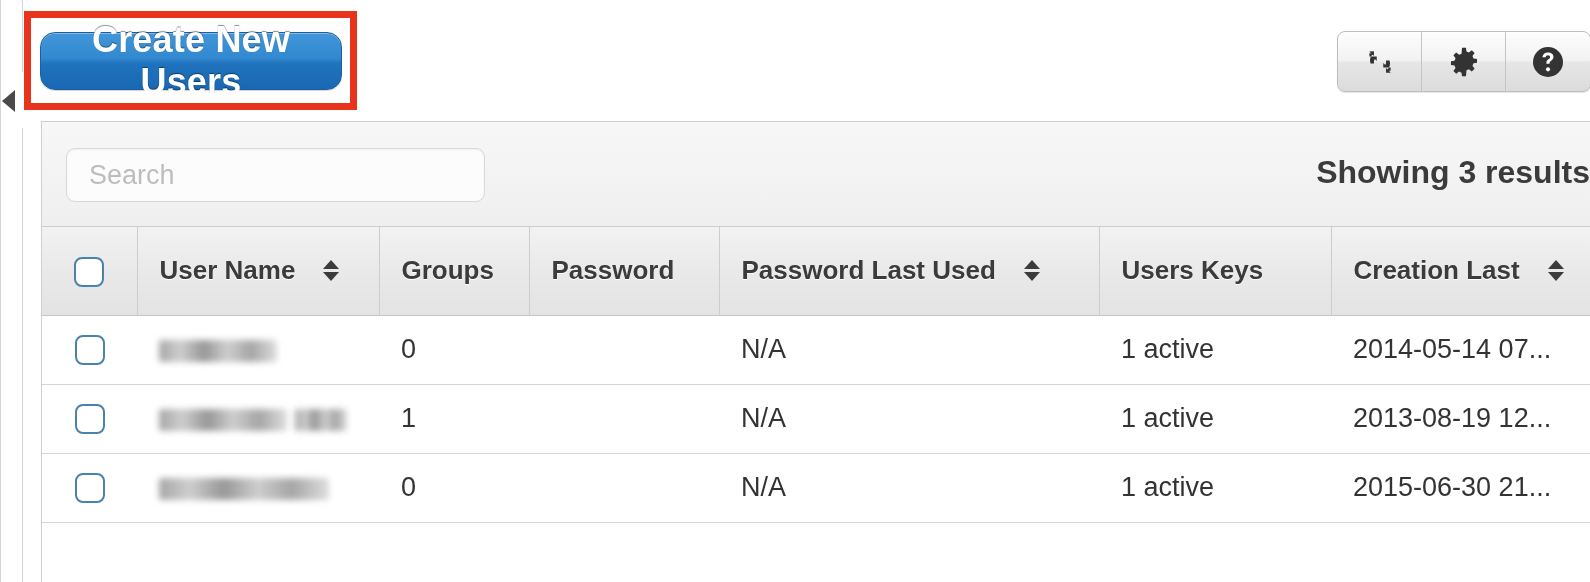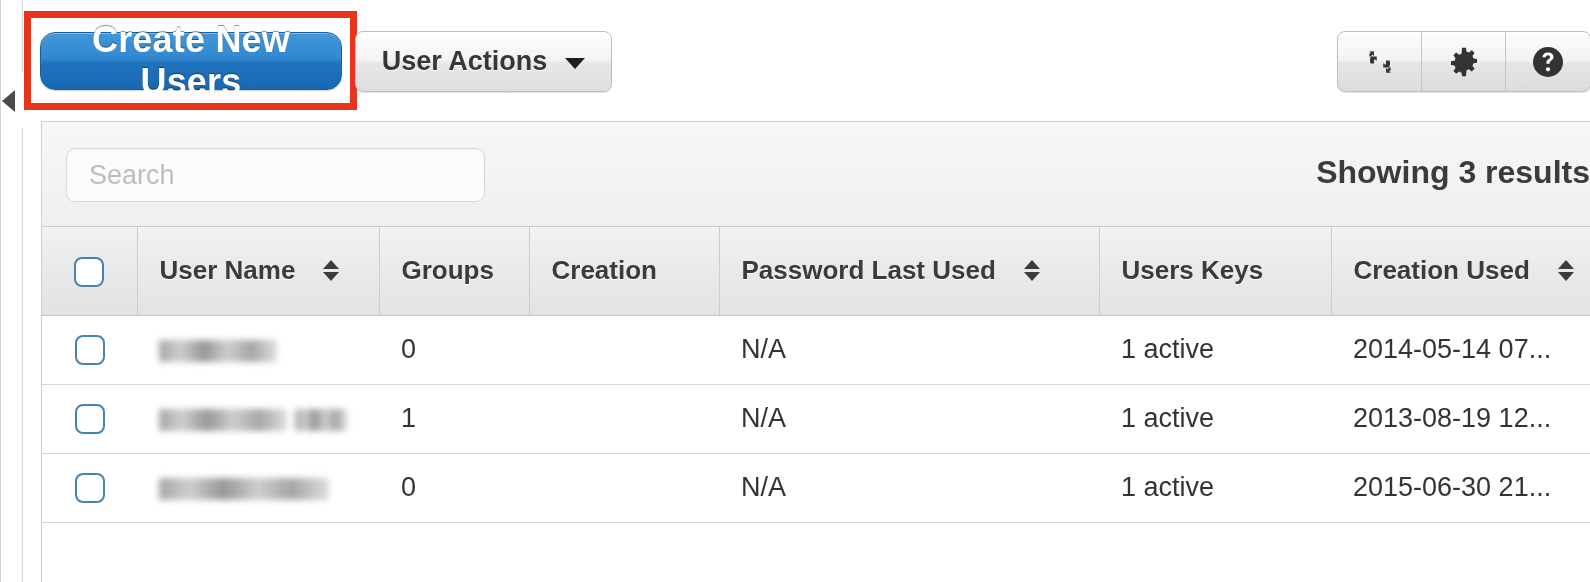--- a/index.html
+++ b/index.html
@@ -311,24 +311,20 @@
   <div class="rail-divider topstub"></div>
   <div class="rail-divider second"></div>
   <div class="collapse-arrow"></div>
 
   <div class="toolbar">
 
     <div class="highlight-box"></div>
 
     <button class="btn-create">Create New Users</button>
 
-    <div class="btn-actions">
-      <span class="label">User Actions</span>
-      <span class="caret-down"></span>
-    </div>
 
     <div class="icon-group">
       <div class="icon-btn">
         <span>
           <svg width="34" height="34" viewBox="0 0 24 24" fill="#333333">
             <path d="M4.5 3.6v3.2h3.2L6.1 8.4A6.2 6.2 0 0 0 5.3 14h2.5a3.8 3.8 0 0 1 .5-3.1l1.4 1.4V9.1H4.5z" transform="translate(0,-1)"></path>
             <path d="M19.5 20.4v-3.2h-3.2l1.6-1.6a6.2 6.2 0 0 0 .8-5.6h-2.5a3.8 3.8 0 0 1-.5 3.1l-1.4-1.4v3.2h5.2z" transform="translate(0,1)"></path>
             <path d="M6.2 6.3 4.4 4.5l3.3-.1.1 3.3z"></path>
             <path d="M17.8 17.7l1.8 1.8-3.3.1-.1-3.3z"></path>
           </svg>
@@ -385,40 +381,40 @@
               </span>
             </span>
           </th>
           <th>
             <span class="th-inner">
               <span>Groups</span>
             </span>
           </th>
           <th>
             <span class="th-inner">
-              <span>Creation</span>
+              <span>Password</span>
             </span>
           </th>
           <th>
             <span class="th-inner">
               <span>Password Last Used</span>
               <span class="sort-arrows">
                 <span class="up"></span>
                   <span class="down"></span>
               </span>
             </span>
           </th>
           <th>
             <span class="th-inner">
               <span>Users Keys</span>
             </span>
           </th>
           <th>
             <span class="th-inner">
-              <span>Creation Used</span>
+              <span>Creation Last</span>
               <span class="sort-arrows">
                 <span class="up"></span>
                   <span class="down"></span>
               </span>
             </span>
           </th>
         </tr>
       </thead>
       <tbody>
         <tr>

